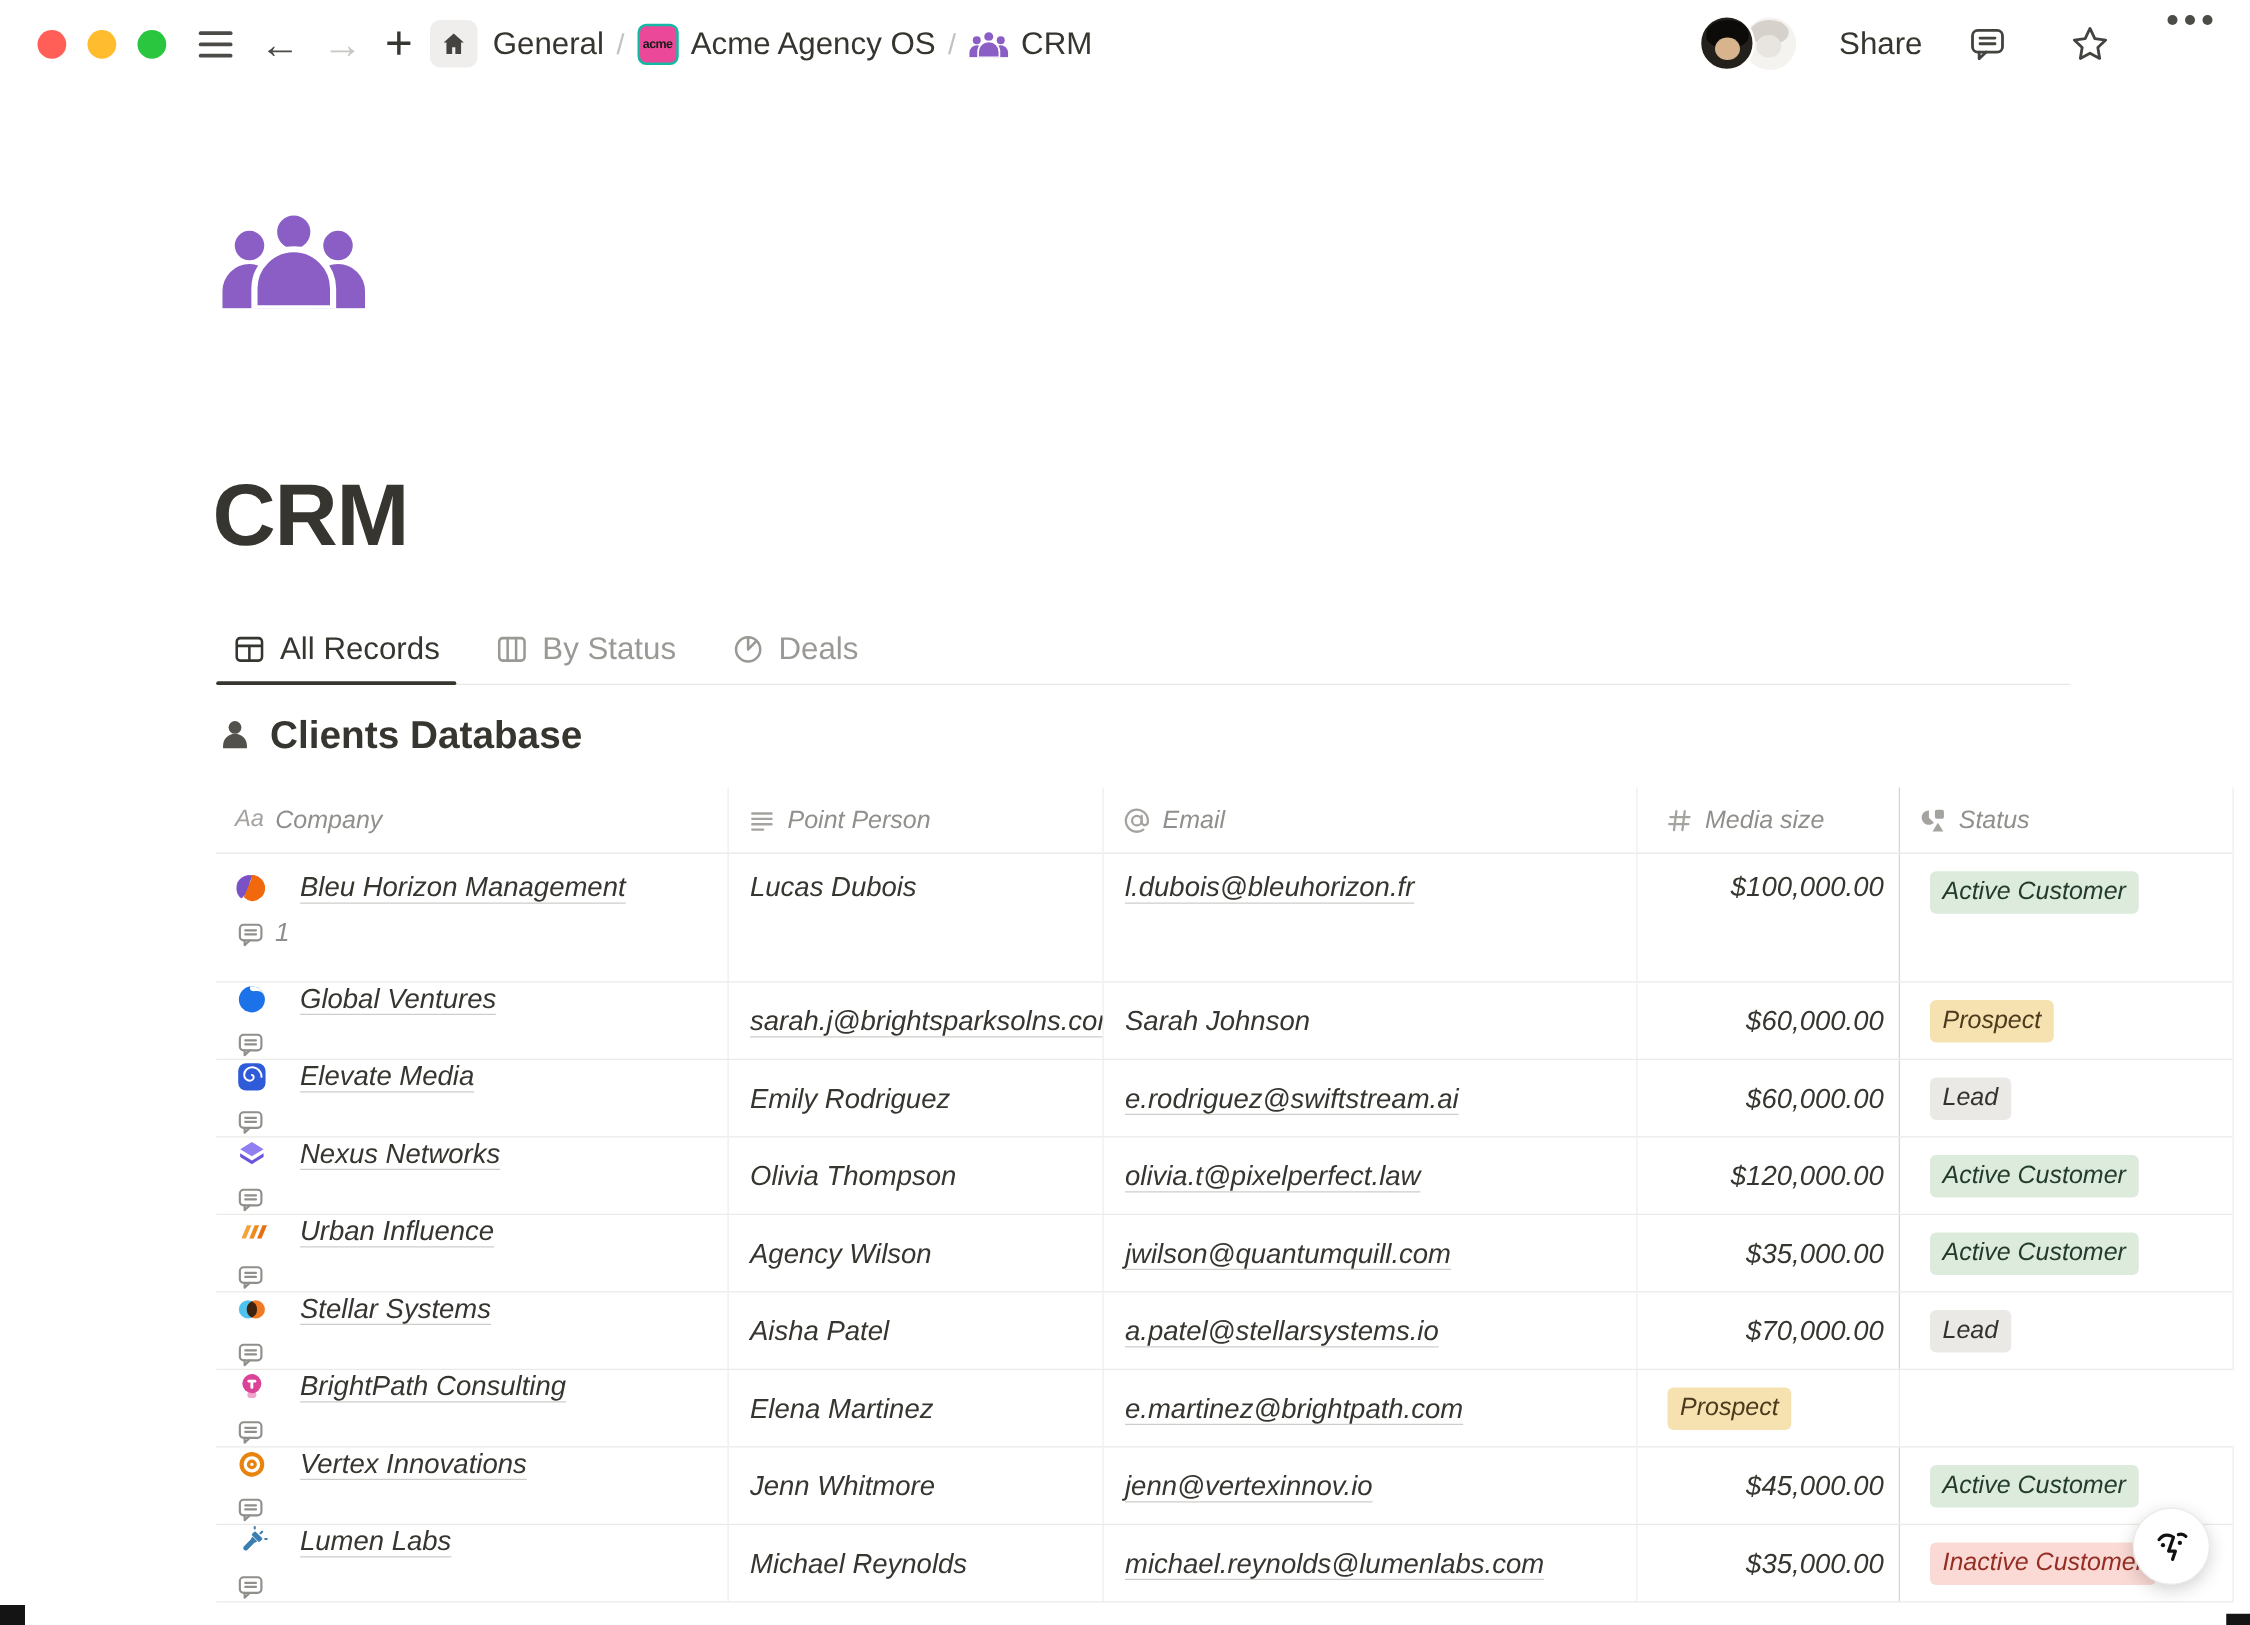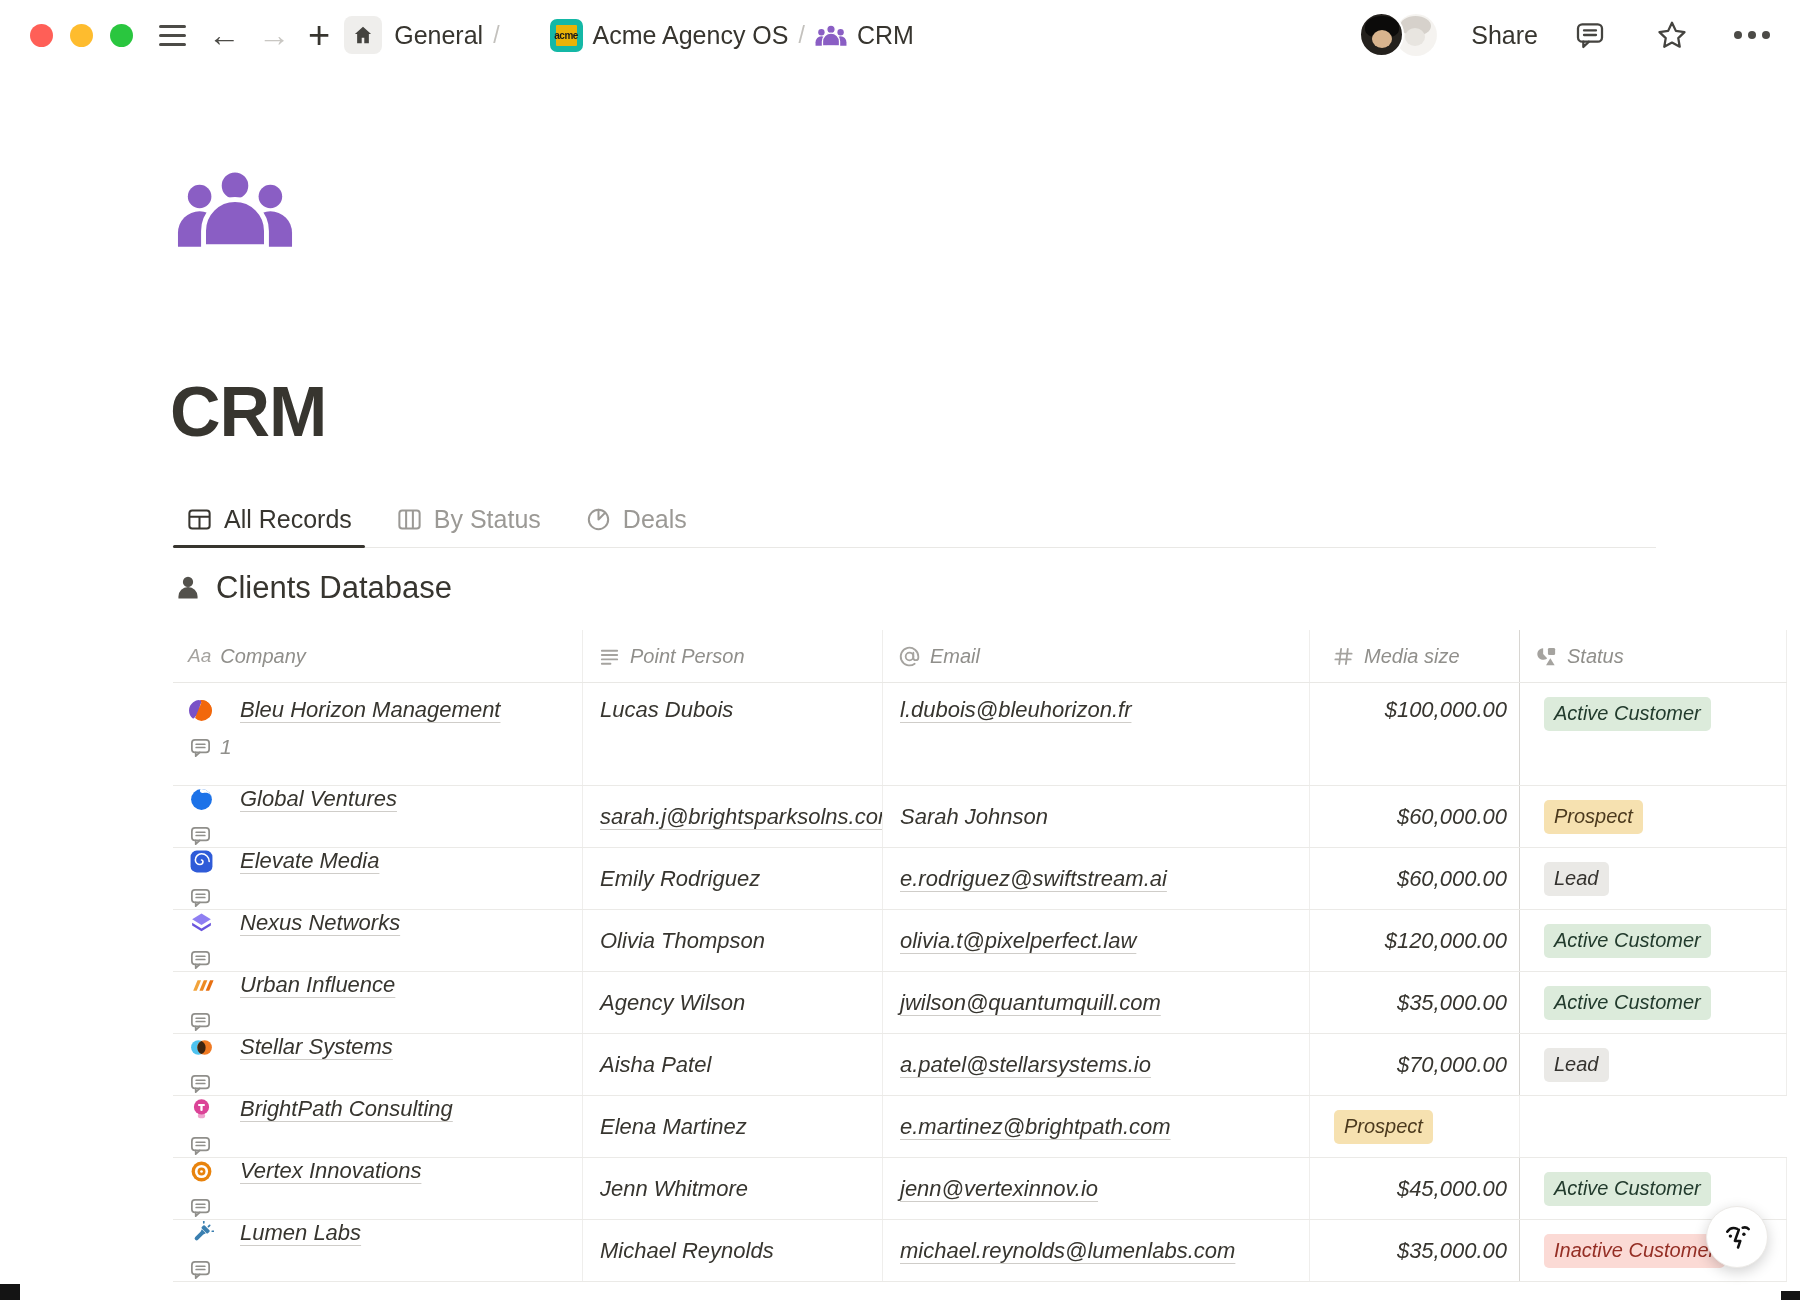--- a/index.html
+++ b/index.html
@@ -12,22 +12,22 @@
   .light { width:23px; height:23px; border-radius:50%; }
   .tb-btn { background:none; border:none; cursor:pointer; display:flex; align-items:center; justify-content:center; margin-right:10px; padding:4px; }
   .hamburger { display:flex; flex-direction:column; gap:6px; margin-right:18px; }
   .hamburger span { width:27px; height:3px; background:#4C4B47; border-radius:2px; }
   .arrow { font-size:32px; line-height:1; color:#4C4B47; font-weight:400; }
   .arrow.fwd { color:#C9C7C3; }
   .plus { font-size:38px; font-weight:300; color:#37352F; line-height:0.8; }
   .home-chip { width:38px; height:38px; border-radius:8px; background:#EFEEEC; display:flex; align-items:center; justify-content:center; margin-right:12px; }
   .crumb { display:flex; align-items:center; gap:10px; font-size:25px; color:#37352F; cursor:pointer; }
   .crumb-sep { color:#C3C1BD; font-size:23px; margin:0 10px; }
-  .acme-chip { width:33px; height:33px; background:#eab308; border:6px solid #14b8a6; border-radius:7px; display:flex; align-items:center; justify-content:center; font-size:10px; font-weight:bold; color:#1a1a1a; letter-spacing:-0.5px;margin-left:40px; }
-  .tb-right { margin-left:auto; display:flex; align-items:center; gap:32px; }
+  .acme-chip { width:33px; height:33px; background:#ec4899; border:2px solid #14b8a6; border-radius:7px; display:flex; align-items:center; justify-content:center; font-size:10px; font-weight:bold; color:#1a1a1a; letter-spacing:-0.5px; }
+  .tb-right { margin-left:auto; display:flex; gap:32px; }
   .avatars { position:relative; width:80px; height:46px; }
   .avatar { position:absolute; border-radius:50%; overflow:hidden; }
   .avatar.a1 { width:45px; height:45px; left:0; top:0; z-index:2; background:#24211d; border:2px solid #fff; }
   .avatar.a2 { width:42px; height:42px; left:36px; top:2px; z-index:1; background:#EFECE7; opacity:.6; }
   .face1-skin { position:absolute; left:11px; top:16px; width:20px; height:18px; border-radius:50%; background:#D8B48E; }
   .face1-hair { position:absolute; left:4px; top:2px; width:34px; height:22px; border-radius:50% 50% 40% 40%; background:#0c0b0a; }
   .face2-skin { position:absolute; left:10px; top:14px; width:20px; height:18px; border-radius:50%; background:#D9D4CC; }
   .face2-hair { position:absolute; left:5px; top:2px; width:31px; height:20px; border-radius:50%; background:#BBB4A9; }
   .share { font-size:25px; color:#37352F; background:none; border:none; cursor:pointer; }
   .dots { display:flex; gap:6px; }
@@ -36,21 +36,21 @@
   
   .page-icon { position:absolute; left:176px; top:166px; cursor:pointer; }
   .page-title { position:absolute; left:170px; top:372px; font-size:70px; font-weight:700; letter-spacing:-1px; }
 
   .tabs { position:absolute; left:173px; top:491px; width:1483px; height:57px; display:flex; align-items:center; gap:18px; border-bottom:1px solid #E9E8E5; }
   .tab { position:relative; height:100%; display:flex; align-items:center; gap:11px; padding:0 13px; font-size:25px; font-weight:500; color:#9B9995; cursor:pointer; }
   .tab.active { color:#37352F; }
   .tab.active::after { content:''; position:absolute; left:0; right:0; bottom:-1px; height:3px; background:#37352F; border-radius:2px; }
 
   .db-title { position:absolute; left:174px; top:570px; display:flex; align-items:center; gap:14px; }
-  .db-title h2 { font-size:31px; font-weight:400; color:#37352F; }
+  .db-title h2 { font-size:31px; font-weight:700; color:#37352F; }
 
   
   .table { position:absolute; left:173px; top:630px; width:1614px; }
   .thead, .row { display:grid; grid-template-columns:410px 300px 427px 210px 267px;font-style:italic; }
   .thead { height:53px; border-bottom:1px solid #E9E8E5; }
   .row { height:62px; border-bottom:1px solid #EBEAE7; }
   .row.tall { height:103px; }
   .hcell { display:flex; align-items:center; gap:9px; padding-left:15px; font-size:20px; color:#908F8B; border-right:1px solid #EFEEEC; cursor:pointer; }
   .hcell.h-deal { border-right:1px solid #D8D6D2; padding-left:22px; }
   .hcell .aa { font-size:19px; color:#A5A39F; }

